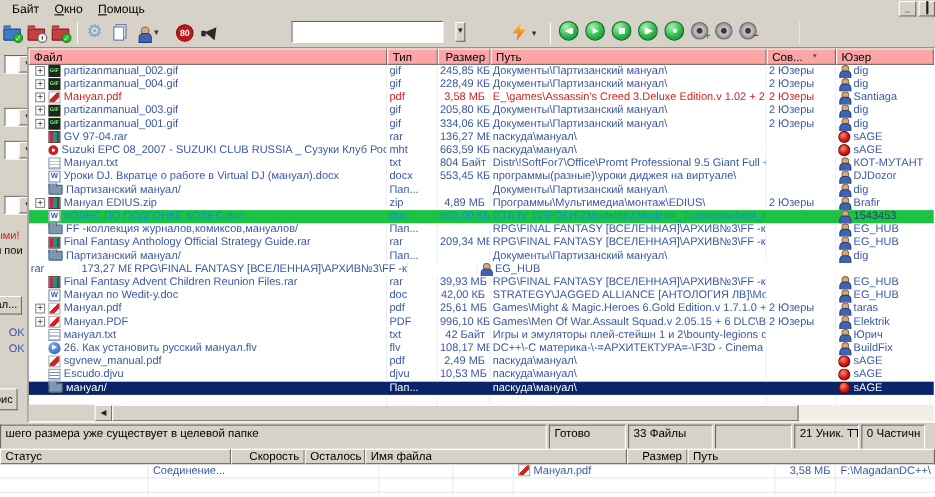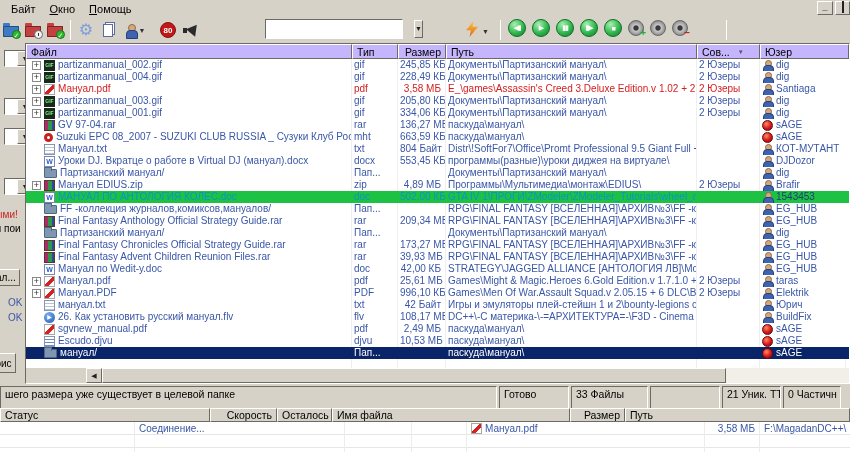--- a/index.html
+++ b/index.html
@@ -49,21 +49,21 @@
 
   
   .sidebar { position:absolute; left:0; top:43px; width:25px; height:341px; background:#d6d2c8; overflow:hidden; }
   .mini-combo { position:absolute; left:4px; width:30px; height:17px; background:#fff; border:1px solid; border-color:#6d6a63 #fff #fff #6d6a63; }
   .mini-combo .dbtn { position:absolute; right:0; top:0; width:16px; height:15px; line-height:14px; }
   .frag { position:absolute; white-space:nowrap; font-size:10px; }
   .fbtn { position:absolute; background:#d6d2c8; border:1px solid; border-color:#fff #6d6a63 #6d6a63 #fff; font-size:10px; padding:2px 3px; white-space:nowrap; }
 
   
   .list { position:absolute; left:25px; top:43px; width:825px; height:341px; background:#fff; border:1px solid; border-color:#6d6a63 #fff #fff #6d6a63; overflow:hidden; }
-  .lheader { display:flex; height:15px; background:#c4b5fd;text-align:right; }
+  .lheader { display:flex; height:15px; background:#fca5a5;text-align:right; }
   .hcell { border:1px solid; border-color:#fff #6d6a63 #6d6a63 #fff; font-size:10.5px; color:#000; padding:0 4px; display:flex; align-items:center; overflow:hidden; white-space:nowrap; flex-shrink:0; }
   .hcell.right { justify-content:flex-end; }
   .sortarrow { font-size:6px; color:#555; margin-left:8px; }
   .rows { height:311px; overflow:hidden; }
   .r-row { display:flex; height:12px; align-items:center; color:#3a57a7; font-size:10px; cursor:default; }
   .cell { height:12px; line-height:12px; padding:0 4px 0 2px; white-space:nowrap; overflow:hidden; flex-shrink:0; border-right:1px solid #efefef; }
   .c-file{width:326px; padding-left:6px;} .c-type{width:46px;} .c-size{width:48px; text-align:right;}
   .c-path{width:251px;} .c-slots{width:63px;} .c-user{flex:1; border-right:none;}
   .r-row.red .cell { color:#d42020; } .r-row.red .c-user { color:#3a57a7; }
   .r-row.green { background:#1dc244; } .r-row.green .cell { color:#0a96c2; border-right-color:transparent; } .r-row.green .c-user { color:#1d4070; }
@@ -304,21 +304,21 @@
         </div>
         <div class="r-row ">
           <span class="cell c-file"><span class="exp">+</span><span class="fi fi-rar"></span><span>Мануал EDIUS.zip</span></span>
           <span class="cell c-type">zip</span>
           <span class="cell c-size">4,89 МБ</span>
           <span class="cell c-path">Программы\Мультимедиа\монтаж\EDIUS\</span>
           <span class="cell c-slots">2 Юзеры</span>
           <span class="cell c-user"><span class="ui ui-person"></span>Brafir</span>
         </div>
         <div class="r-row green">
-          <span class="cell c-file"><span class="expsp"></span><span class="fi fi-doc">W</span><span>МАНУАЛ ПО АНТОЛОГИЯ КОЛЕС.doc</span></span>
+          <span class="cell c-file"><span class="expsp"></span><span class="fi fi-doc">W</span><span>КОЛЕС ПО ПОДГОНКЕ КОЛЕС.doc</span></span>
           <span class="cell c-type">doc</span>
           <span class="cell c-size">502,00 КБ</span>
           <span class="cell c-path">GTA IV 1\ПРОГИ\ZModeler\ZModeler_Tutorials\wheel_ma...</span>
           <span class="cell c-slots"></span>
           <span class="cell c-user"><span class="ui ui-person"></span>1543453</span>
         </div>
         <div class="r-row ">
           <span class="cell c-file"><span class="expsp"></span><span class="fi fi-folder"></span><span>FF -коллекция журналов,комиксов,мануалов/</span></span>
           <span class="cell c-type">Пап...</span>
           <span class="cell c-size"></span>
@@ -336,21 +336,20 @@
         </div>
         <div class="r-row ">
           <span class="cell c-file"><span class="expsp"></span><span class="fi fi-folder"></span><span>Партизанский мануал/</span></span>
           <span class="cell c-type">Пап...</span>
           <span class="cell c-size"></span>
           <span class="cell c-path">Документы\Партизанский мануал\</span>
           <span class="cell c-slots"></span>
           <span class="cell c-user"><span class="ui ui-person"></span>dig</span>
         </div>
         <div class="r-row ">
-          <span class="cell c-file"><span class="expsp"></span><span class="fi fi-rar"></span><span>Final Fantasy Chronicles Official Strategy Guide.rar</span></span>
           <span class="cell c-type">rar</span>
           <span class="cell c-size">173,27 МБ</span>
           <span class="cell c-path">RPG\FINAL FANTASY [ВСЕЛЕННАЯ]\АРХИВ№3\FF -ко...</span>
           <span class="cell c-slots"></span>
           <span class="cell c-user"><span class="ui ui-person"></span>EG_HUB</span>
         </div>
         <div class="r-row ">
           <span class="cell c-file"><span class="expsp"></span><span class="fi fi-rar"></span><span>Final Fantasy Advent Children Reunion Files.rar</span></span>
           <span class="cell c-type">rar</span>
           <span class="cell c-size">39,93 МБ</span>

